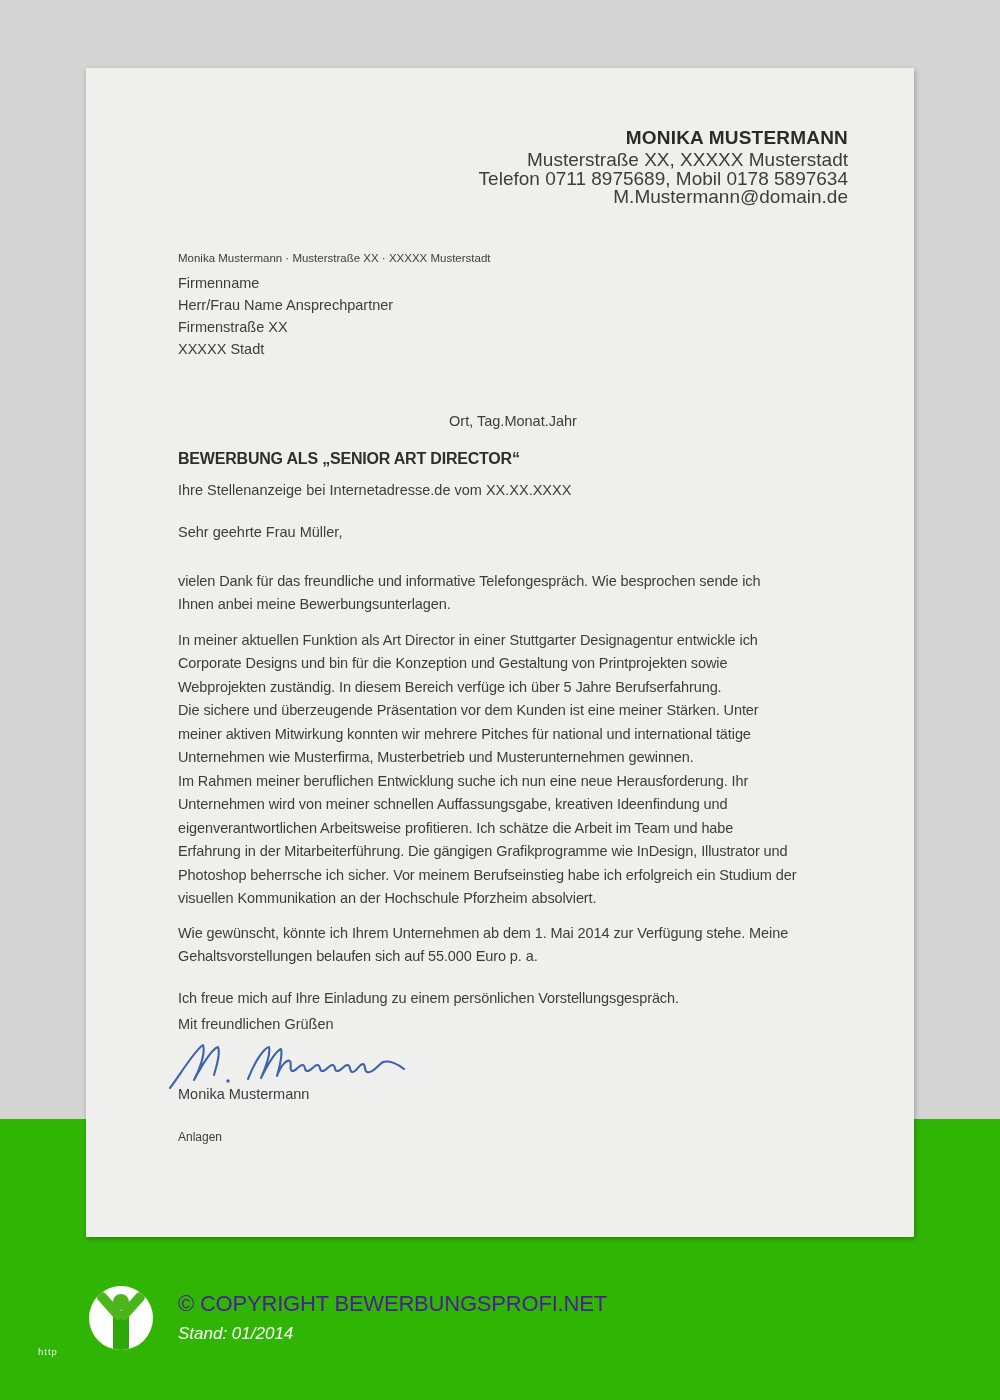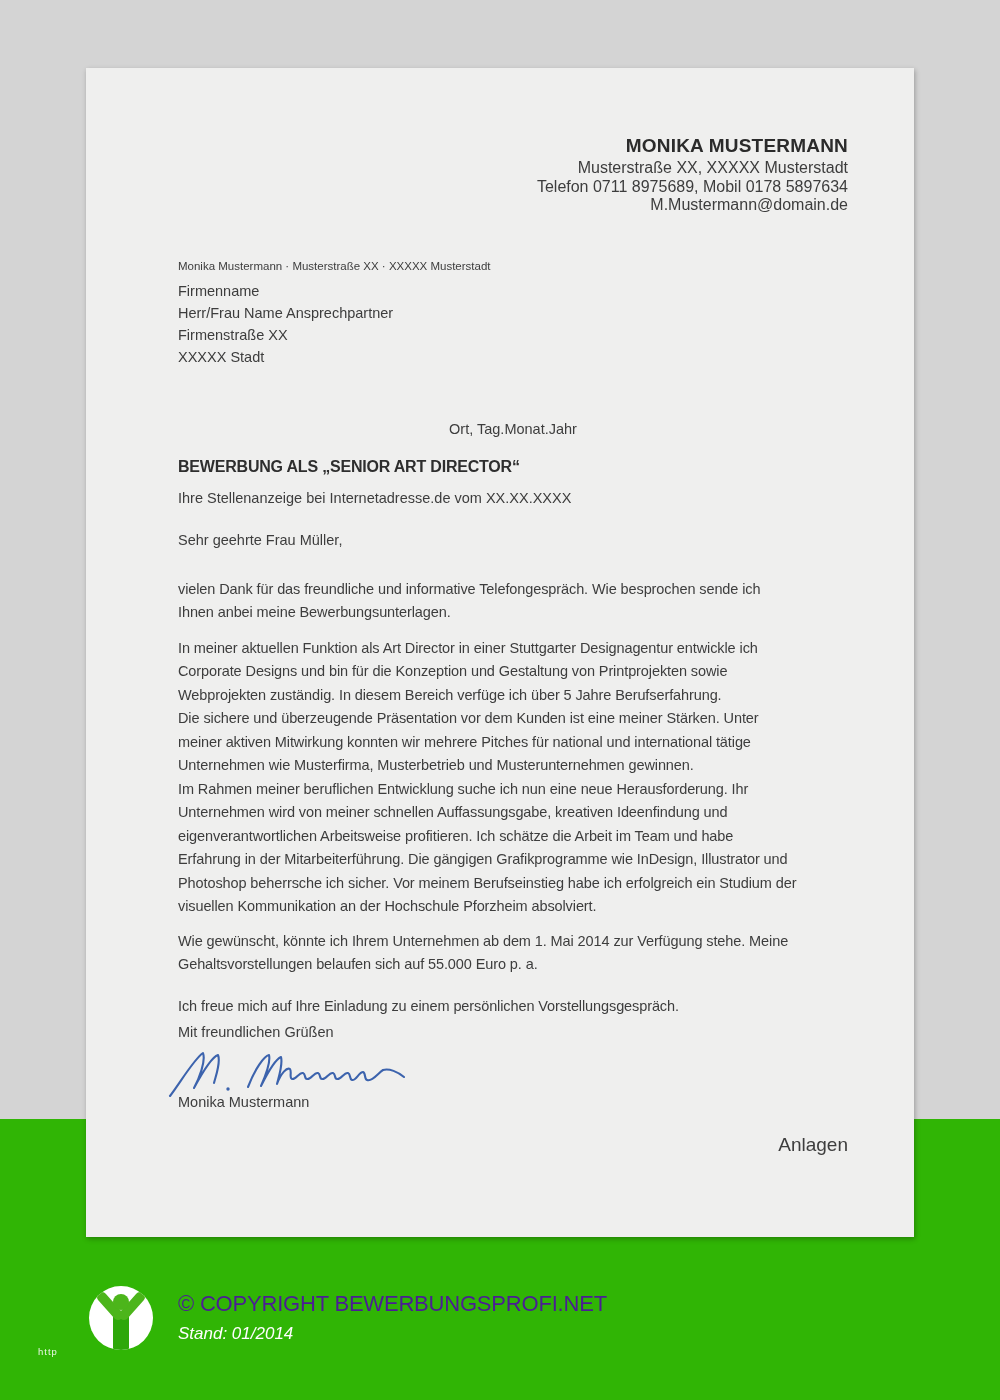--- a/index.html
+++ b/index.html
@@ -52,39 +52,39 @@
     letter-spacing: 1px;
     white-space: pre;
   }
   
   .paper {
     position: absolute;
     left: 86px; top: 68px;
     width: 828px; height: 1169px;
     background: #efefee;
     box-shadow: 1px 2px 5px rgba(0,0,0,0.28);
-    padding: 12px 66px 0 92px;
+    padding: 4px 66px 0 92px;
     color: #3d3d3d;
   }
   .pre { white-space: pre; }
   
   .sender-header {
     margin-top: 56px;
     text-align: right;
   }
   .sender-name {
     font-size: 19px;
     font-weight: bold;
     color: #2b2b2b;
     line-height: 19px;
     letter-spacing: 0.2px;
   }
   .sender-contact {
     margin-top: 4px;
-    font-size: 16px;
+    font-size: 19px;
     line-height: 18.5px;
     color: #3d3d3d;
   }
   
   .sender-line {
     margin-top: 44px;
     font-size: 11.5px;
     line-height: 15px;
     color: #3d3d3d;
   }
@@ -141,23 +141,22 @@
     width: 240px;
     height: 50px;
   }
   .signature-name {
     margin-top: -5px;
     font-size: 14.5px;
     line-height: 20px;
   }
   .enclosures {
     margin-top: 23px;
-    font-size: 19px;
+    font-size: 12px;
     line-height: 20px;
-    text-align: right;
   }
 </style>
 </head>
 <body>
 
 <div class="canvas">
 
   <div class="green-band"></div>
 
   <div class="paper">

